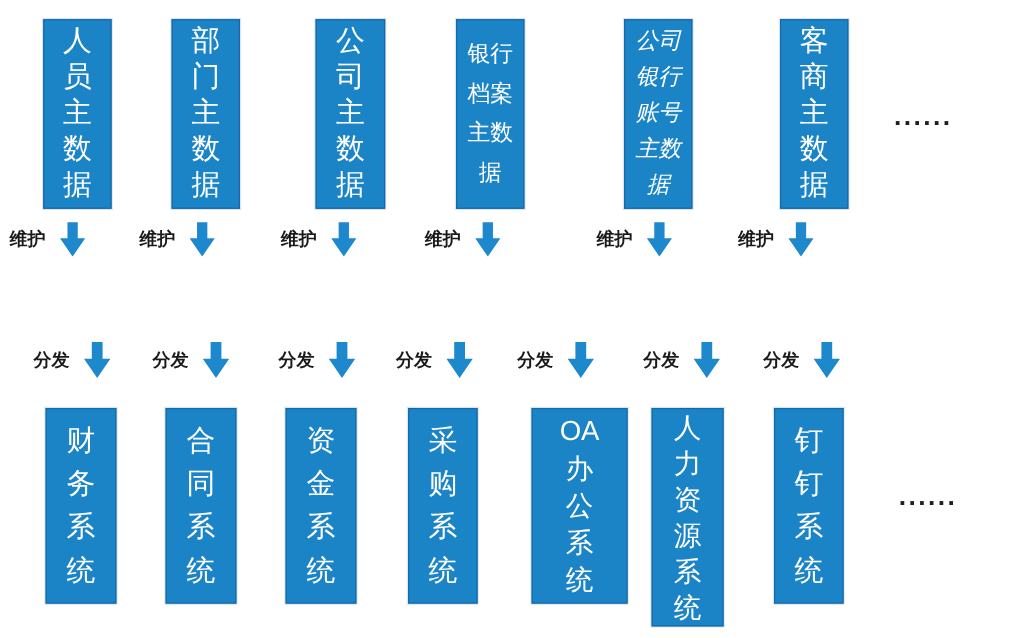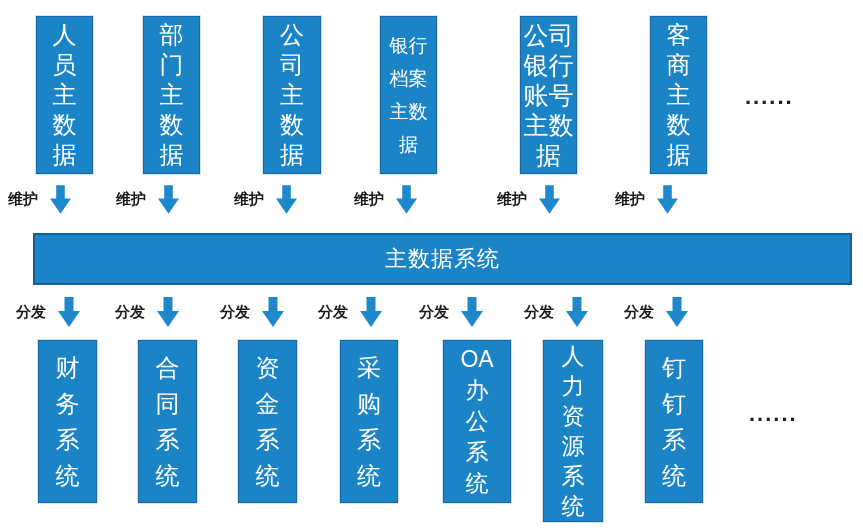--- a/index.html
+++ b/index.html
@@ -28,57 +28,57 @@
 
   
   .t{top:16px;height:158px;}
   .t .txt{font-size:24px;line-height:30px;}
   .t1{left:36px;width:57px;}
   .t2{left:143px;width:57px;}
   .t3{left:263px;width:58px;}
   .t4{left:380px;width:57px;}
   .t4 .txt{font-size:19px;line-height:33px;}
   .t5{left:520px;width:57px;}
-  .t5 .txt{font-size:25px;line-height:30px;}
+  .t5 .txt{font-size:19px;line-height:30px;font-style:italic;}
   .t6{left:650px;width:57px;}
 
   
   .bar{
     position:absolute;left:33px;top:233px;width:819px;height:52px;
     background:var(--box-fill);
     border:2px solid var(--bar-border);
     display:flex;align-items:center;justify-content:center;
     color:var(--box-text);font-size:22px;letter-spacing:1px;
   }
 
   
   .b{top:340px;height:163px;}
   .b .txt{font-size:24px;line-height:36px;}
   .b1{left:38px;width:59px;}
   .b2{left:138px;width:59px;}
   .b3{left:238px;width:59px;}
   .b4{left:340px;width:58px;}
-  .b5{left:443px;width:68px;}
+  .b5{left:443px;width:80px;}
   .b5 .txt{font-size:23px;line-height:31px;}
   .b6{left:543px;width:60px;height:182px;}
   .b6 .txt{font-size:23px;line-height:30px;}
   .b7{left:645px;width:58px;}
 
   
   .agroup{
     position:absolute;height:32px;
     display:flex;align-items:center;gap:12px;
   }
   .agroup .albl{
     font-size:15px;font-weight:bold;color:var(--label-color);
     white-space:nowrap;
   }
   .agroup svg{display:block;}
   .m{top:183px;justify-content:center;}
-  .d{top:296px;}
+  .d{top:284px;margin-left:12px;}
   .m1{left:8px;}  .m2{left:116px;} .m3{left:234px;}
   .m4{left:354px;} .m5{left:497px;} .m6{left:615px;}
   .d1{left:16px;}  .d2{left:115px;} .d3{left:220px;} .d4{left:318px;}
   .d5{left:419px;} .d6{left:524px;} .d7{left:624px;}
 
   .dots{
     position:absolute;color:#1f1f1f;font-weight:bold;
     font-size:22px;letter-spacing:2px;line-height:26px;
   }
   .dots-top{left:745px;top:84px;}
@@ -162,23 +162,20 @@
         <path d="M6.5 0 h9 v14 h6.5 L11 30 L0 14 h6.5 Z" fill="#1e88cc"></path>
       </svg>
   </div>
   <div class="agroup m m6">
     <span class="albl">维护</span>
     <svg width="21" height="29" viewBox="0 0 22 30">
         <path d="M6.5 0 h9 v14 h6.5 L11 30 L0 14 h6.5 Z" fill="#1e88cc"></path>
       </svg>
   </div>
 
-  <div class="bar">
-    <span>主数据系统</span>
-  </div>
 
   <div class="agroup d d1">
     <span class="albl">分发</span>
     <svg width="22" height="30" viewBox="0 0 22 30">
         <path d="M6.5 0 h9 v14 h6.5 L11 30 L0 14 h6.5 Z" fill="#1e88cc"></path>
       </svg>
   </div>
   <div class="agroup d d2">
     <span class="albl">分发</span>
     <svg width="22" height="30" viewBox="0 0 22 30">

